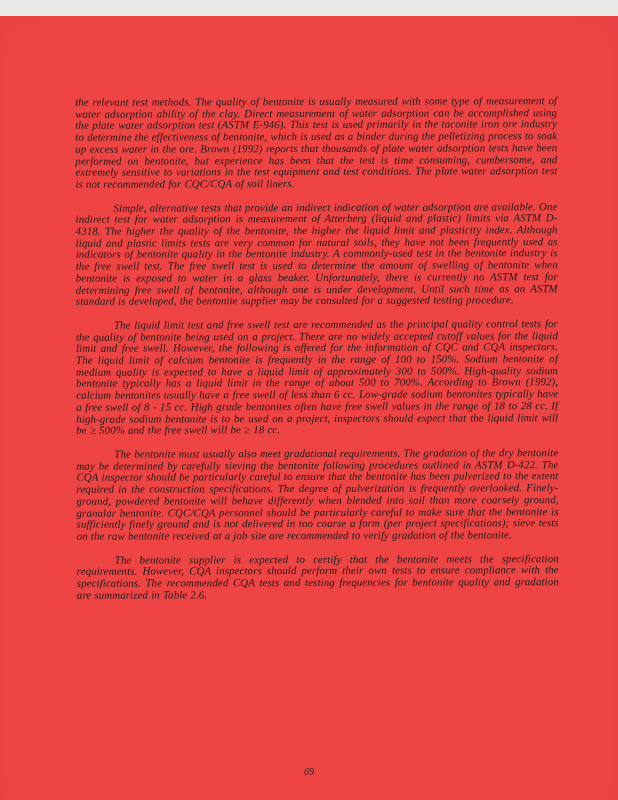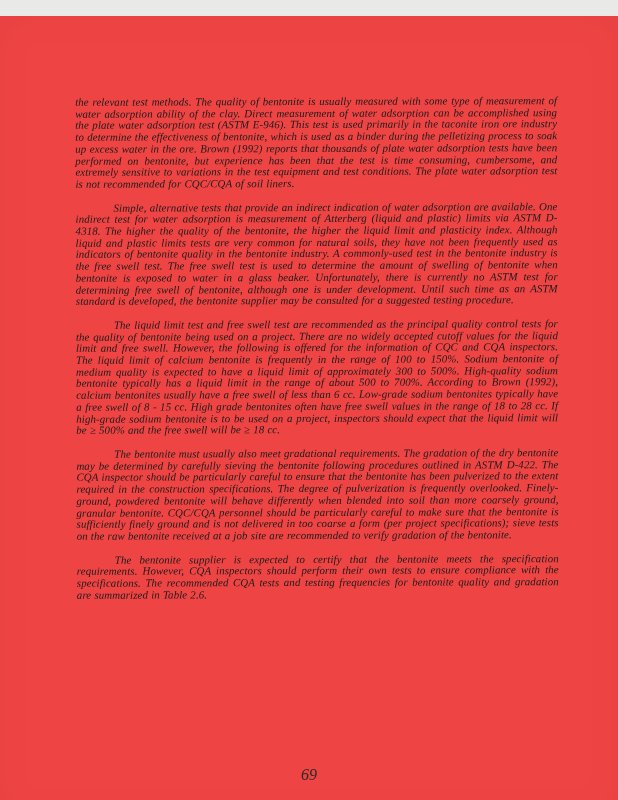--- a/index.html
+++ b/index.html
@@ -36,21 +36,21 @@
   }
   .text-block p.indented {
     text-indent: 38px;
   }
   .page-number {
     position: absolute;
     top: 750px;
     left: 0;
     width: 100%;
     text-align: center;
-    font-size: 16px;
+    font-size: 10px;
     color: #2a2a2a;
   }
 </style>
 </head>
 <body>
 
 <div class="scan-page">
   <div class="text-block">
     <p>the relevant test methods. The quality of bentonite is usually measured with some type of measurement of water adsorption ability of the clay. Direct measurement of water adsorption can be accomplished using the plate water adsorption test (ASTM E-946). This test is used primarily in the taconite iron ore industry to determine the effectiveness of bentonite, which is used as a binder during the pelletizing process to soak up excess water in the ore. Brown (1992) reports that thousands of plate water adsorption tests have been performed on bentonite, but experience has been that the test is time consuming, cumbersome, and extremely sensitive to variations in the test equipment and test conditions. The plate water adsorption test is not recommended for CQC/CQA of soil liners.</p>
     <p class="indented">Simple, alternative tests that provide an indirect indication of water adsorption are available. One indirect test for water adsorption is measurement of Atterberg (liquid and plastic) limits via ASTM D-4318. The higher the quality of the bentonite, the higher the liquid limit and plasticity index. Although liquid and plastic limits tests are very common for natural soils, they have not been frequently used as indicators of bentonite quality in the bentonite industry. A commonly-used test in the bentonite industry is the free swell test. The free swell test is used to determine the amount of swelling of bentonite when bentonite is exposed to water in a glass beaker. Unfortunately, there is currently no ASTM test for determining free swell of bentonite, although one is under development. Until such time as an ASTM standard is developed, the bentonite supplier may be consulted for a suggested testing procedure.</p>

